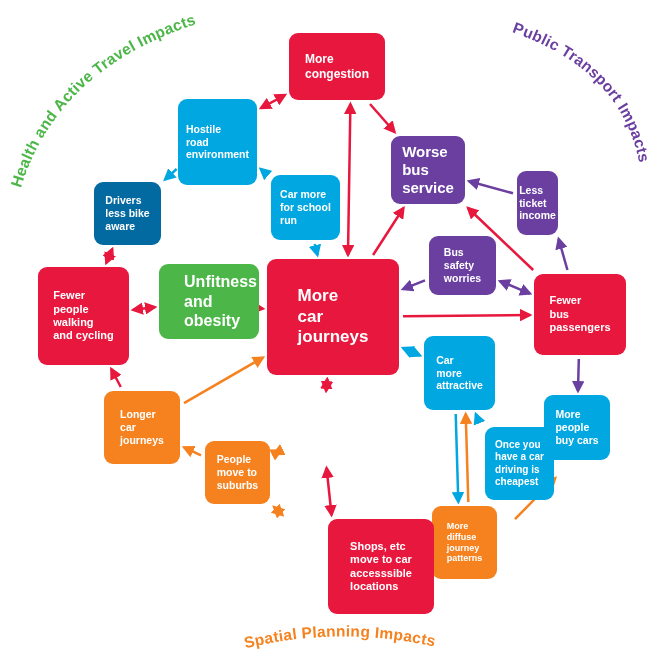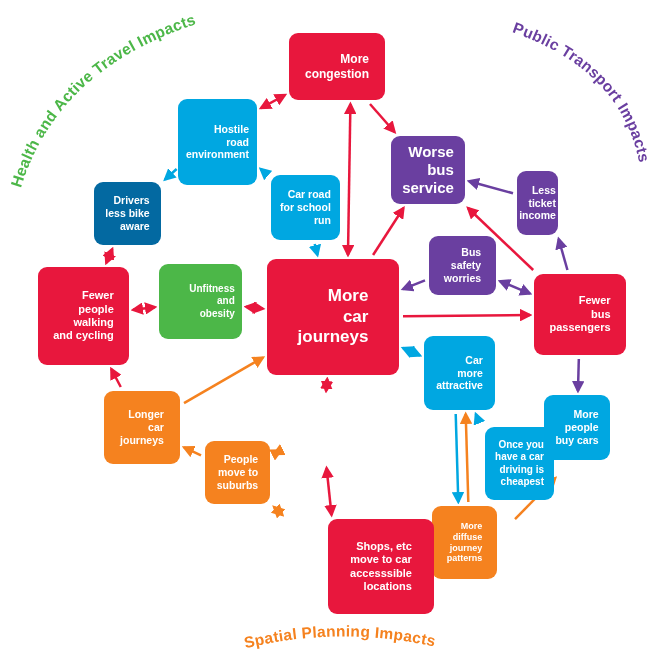--- a/index.html
+++ b/index.html
@@ -4,21 +4,21 @@
 <style>
   html,body{margin:0;padding:0;background:#ffffff;}
   .stage{
     position:relative;width:650px;height:669px;background:#ffffff;
     overflow:hidden;font-family:"Liberation Sans",sans-serif;
   }
   #edges-svg{position:absolute;left:0;top:0;width:650px;height:669px;}
   #nodes-layer{position:absolute;left:0;top:0;width:650px;height:669px;pointer-events:none;}
   .node{
     position:absolute;border-radius:9px;color:#ffffff;font-weight:bold;
-    display:flex;align-items:center;justify-content:center;text-align:right;
+    display:flex;align-items:center;justify-content:center;text-align:left;
     white-space:pre-line;line-height:1.22;padding:3px;box-sizing:border-box;
   }
   .curved{font-weight:bold;font-size:15.5px;letter-spacing:.3px;}
 </style>
 </head>
 <body>
 
 <div class="stage">
   <svg id="edges-svg" width="650" height="669" viewBox="0 0 650 669" xmlns="http://www.w3.org/2000/svg">
       <defs>
@@ -99,31 +99,31 @@
 environment</div>
       <div class="node" style="left: 391px; top: 136px; width: 74px; height: 68px; background: rgb(106, 63, 160); font-size: 15px;">Worse
 bus
 service</div>
       <div class="node" style="left: 517px; top: 171px; width: 41px; height: 64px; background: rgb(106, 63, 160); font-size: 10.5px;">Less
 ticket
 income</div>
       <div class="node" style="left: 94px; top: 182px; width: 67px; height: 63px; background: #0369a1; font-size: 10.5px;">Drivers
 less bike
 aware</div>
-      <div class="node" style="left: 271px; top: 175px; width: 69px; height: 65px; background: rgb(0, 167, 225); font-size: 10.5px;">Car road
+      <div class="node" style="left: 271px; top: 175px; width: 69px; height: 65px; background: rgb(0, 167, 225); font-size: 10.5px;">Car more
 for school
 run</div>
       <div class="node" style="left: 429px; top: 236px; width: 67px; height: 59px; background: rgb(106, 63, 160); font-size: 10.5px;">Bus
 safety
 worries</div>
       <div class="node" style="left: 38px; top: 267px; width: 91px; height: 98px; background: rgb(232, 23, 61); font-size: 11px;">Fewer
 people
 walking
 and cycling</div>
-      <div class="node" style="left: 159px; top: 264px; width: 83px; height: 75px; background: rgb(76, 183, 72); font-size: 10px; padding-left: 26px;">Unfitness
+      <div class="node" style="left: 159px; top: 264px; width: 100px; height: 75px; background: rgb(76, 183, 72); font-size: 16px; padding-left: 26px;">Unfitness
 and
 obesity</div>
       <div class="node" style="left: 267px; top: 259px; width: 132px; height: 116px; background: rgb(232, 23, 61); font-size: 17px;">More
 car
 journeys</div>
       <div class="node" style="left: 534px; top: 274px; width: 92px; height: 81px; background: rgb(232, 23, 61); font-size: 11px;">Fewer
 bus
 passengers</div>
       <div class="node" style="left: 424px; top: 336px; width: 71px; height: 74px; background: rgb(0, 167, 225); font-size: 10.5px;">Car
 more

